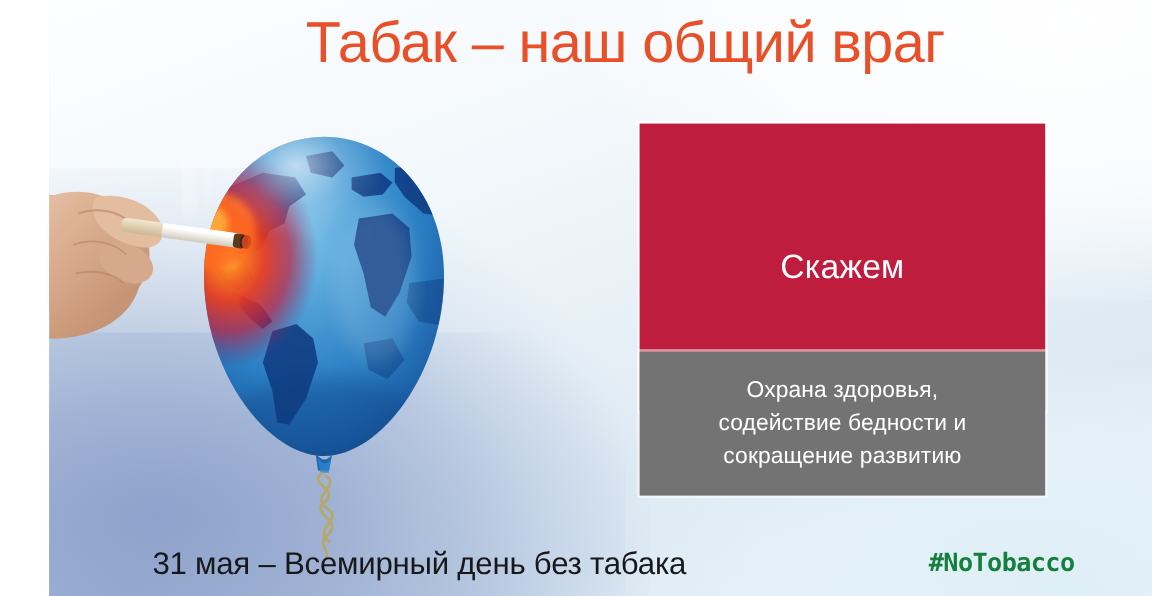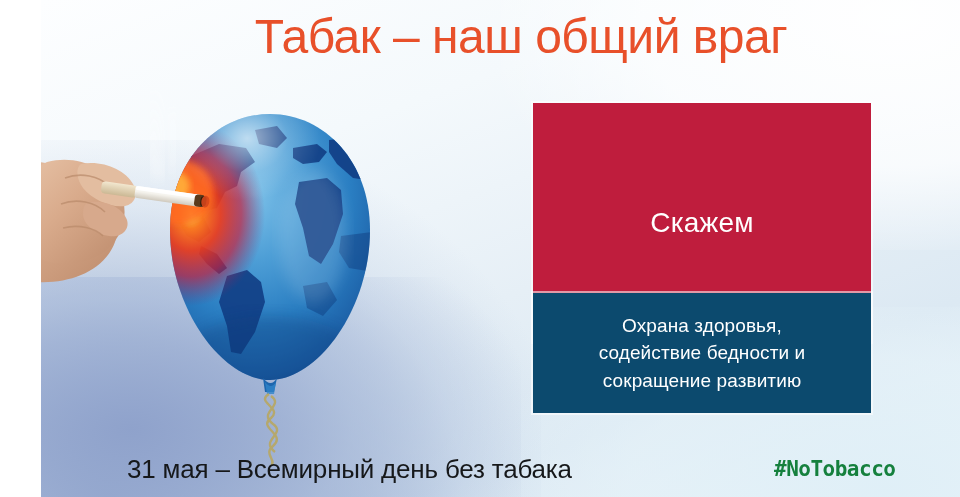--- a/index.html
+++ b/index.html
@@ -100,21 +100,21 @@
     background: #bf1d3d;
     font-size: 28px;
     line-height: 1.35;
     letter-spacing: 0.2px;
   }
   .panel-orange {
     left: 492px;
     top: 293px;
     width: 338px;
     height: 120px;
-    background: #0c4a6e;
+    background: #737373;
     font-size: 19px;
     line-height: 1.45;
     letter-spacing: 0.1px;
   }
   .panel p { margin: 0; padding: 0 10px; }
 
   
   .footer-date {
     position: absolute;
     left: 86px;

